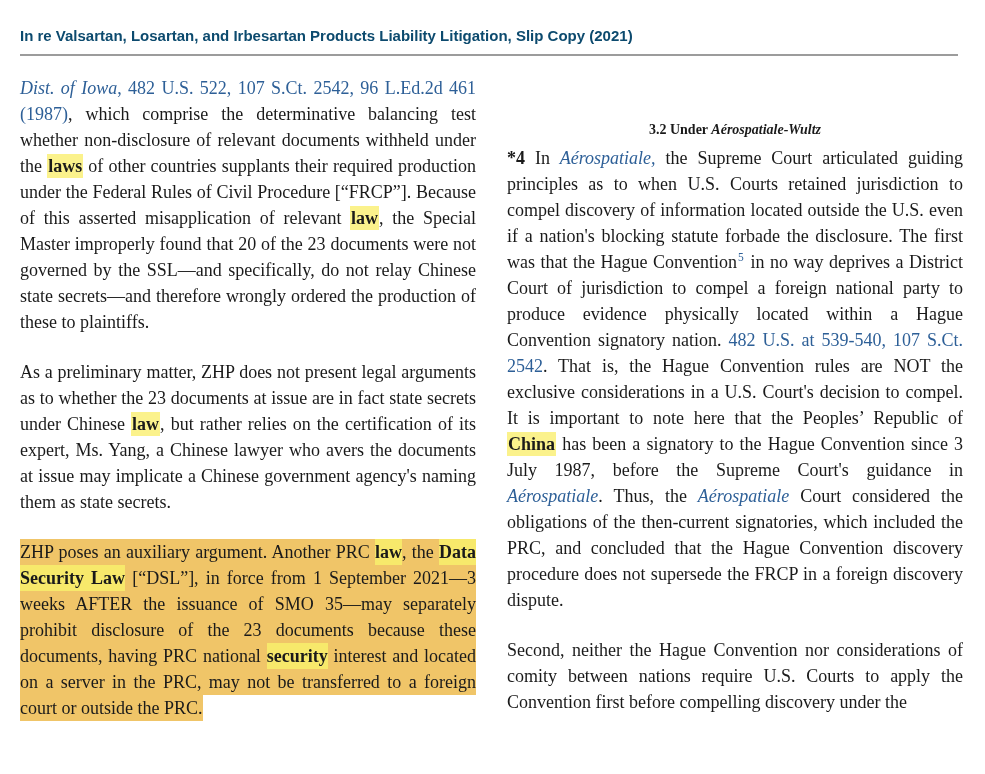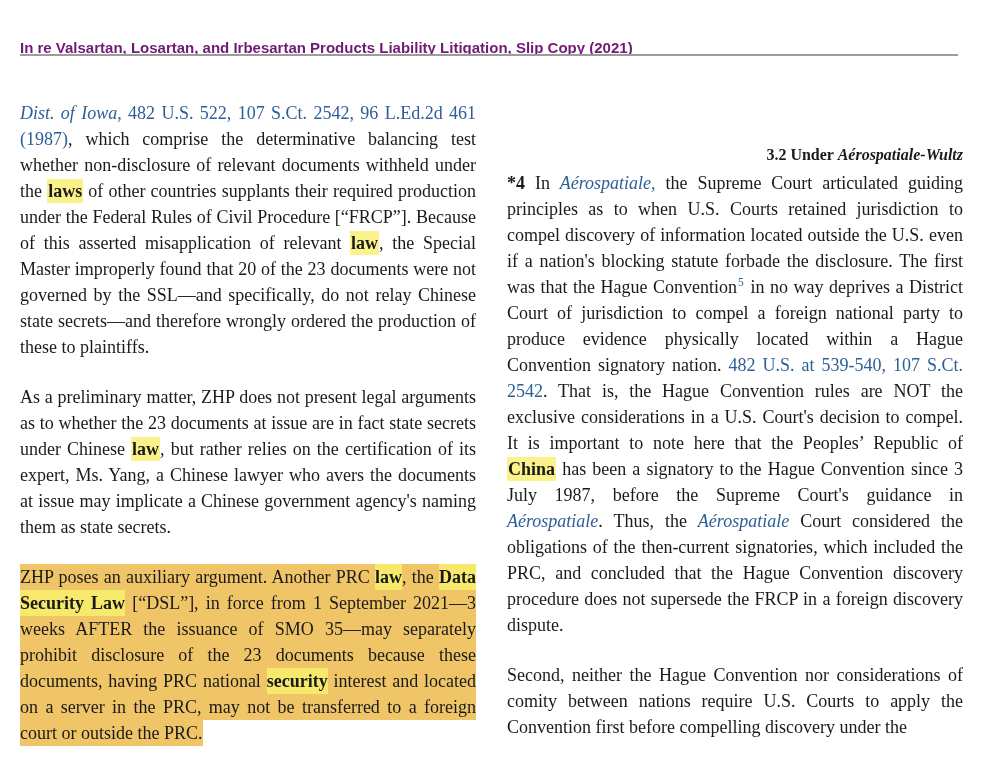--- a/index.html
+++ b/index.html
@@ -10,53 +10,53 @@
     position: relative;
   }
   .page {
     position: relative;
     width: 985px; height: 774px;
     font-family: "Liberation Serif", "DejaVu Serif", serif;
     color: #1a1a1a;
   }
   .header-title {
     position: absolute;
-    left: 20px; top: 39px;
+    left: 20px; top: 27px;
     font-family: "Liberation Sans", "DejaVu Sans", sans-serif;
     font-weight: bold;
     font-size: 15px;
     line-height: 18px;
-    color: #701a75;
+    color: #0c4a6e;
     white-space: nowrap;
   }
   .header-rule {
     position: absolute;
     left: 20px; top: 54px;
     width: 938px; height: 2px;
     background: #9c9c9c;
   }
   .col {
     position: absolute;
-    top: 100px;
+    top: 75px;
     width: 456px;
     font-size: 18px;
     line-height: 26px;
     text-align: justify;
     hyphens: none;
   }
   .col-left  { left: 20px; }
   .col-right { left: 507px; }
 
   .col p { margin: 0 0 24px 0; }
   .col h2 {
     margin: 42px 0 2px 0;
-    font-size: 16px;
+    font-size: 14px;
     line-height: 26px;
     font-weight: bold;
-    text-align: right;
+    text-align: center;
   }
   .run-link   { color: #2d5f97; }
   .run-italic { font-style: italic; }
   .run-bold   { font-weight: bold; }
   .run-term   { background: #fbf28c; padding: 2px 1px; }
   .run-sup {
     font-size: 11.5px;
     line-height: 0;
     position: relative;
     top: -7px;

